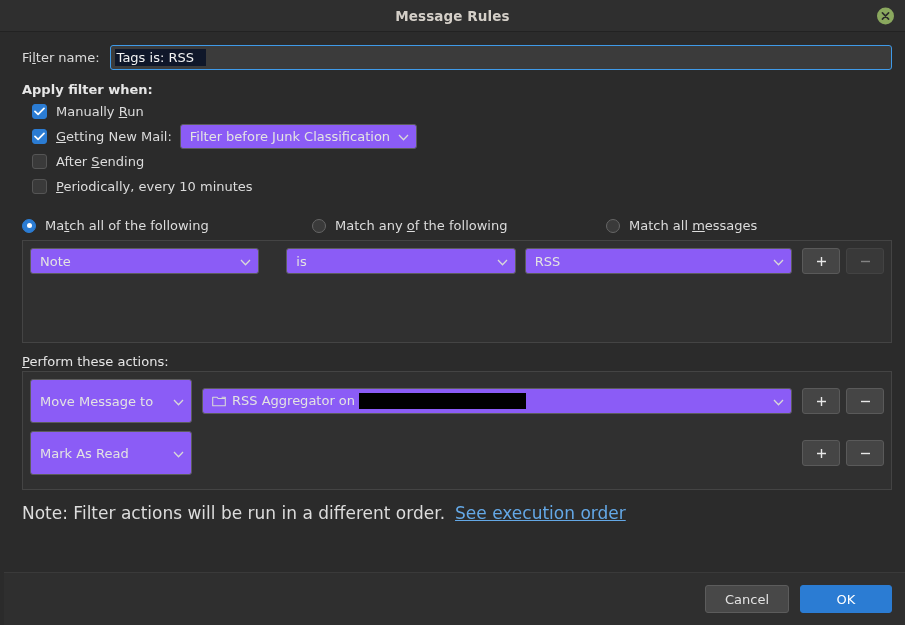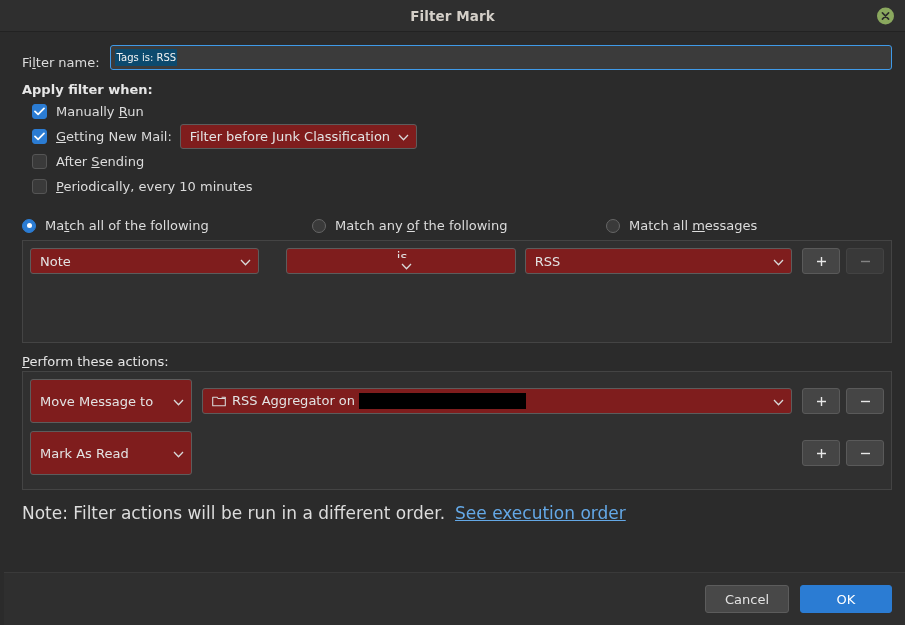--- a/index.html
+++ b/index.html
@@ -50,21 +50,21 @@
   .close-btn svg { display:block; }
 
   
   .content {
     padding: 0 12px;
     box-sizing: border-box;
   }
 
   .row-filtername {
     display: flex;
-    align-items: flex-end;
+    align-items: center;
     padding-top: 13px;
   }
   .label-filtername {
     font-size: 13px;
     color: #dcdcdc;
     padding-left: 10px;
     padding-right: 10px;
     white-space: nowrap;
   }
   .name-input {
@@ -75,24 +75,24 @@
     border-radius: 3px;
     box-sizing: border-box;
     display: flex;
     align-items: center;
     padding: 0 4px;
     margin-right: 1px;
     cursor: text;
     outline: none;
   }
   .name-input .sel {
-    background: #0c4a6e;
+    background: #0f172a;
     color: #f2f2f2;
-    padding: 1px 1px 1px 2px;
-    font-size: 10px;
+    padding: 1px 12px 1px 2px;
+    font-size: 13px;
     line-height: 15px;
     white-space: pre;
   }
 
   .section-head {
     font-weight: bold;
     font-size: 13px;
     color: #e6e6e6;
     padding: 12px 0 2px 10px;
   }
@@ -120,21 +120,21 @@
   .cbx svg { display:block; }
   .check-label {
     font-size: 13px;
     color: #dcdcdc;
     white-space: nowrap;
     cursor: default;
   }
   .mn { text-decoration: underline; }
 
   .combo {
-    background: #7f1d1d;
+    background: #8b5cf6;
     border: 1px solid #5c5c5c;
     border-radius: 3px;
     height: 25px;
     box-sizing: border-box;
     display: flex;
     align-items: center;
     padding: 0 7px 0 9px;
     color: #e3e3e3;
     font-size: 13px;
     cursor: pointer;
@@ -184,21 +184,21 @@
   .panel-conditions { height: 103px; padding: 7px 7px 0 7px; }
   .panel-actions { height: 119px; padding: 7px 7px 0 7px; }
 
   .cond-row, .act-row {
     display: flex;
     align-items: center;
     margin-bottom: 8px;
   }
   .cond-field { height: 26px; }
   .cf-1 { width: 241px; }
-  .cf-2 { width: 241px; margin-left: 27px; flex-direction: column; }
+  .cf-2 { width: 241px; margin-left: 27px; }
   .cf-3 { width: 281px; margin-left: 9px; }
 
   .pm {
     width: 38px;
     height: 26px;
     background: #454545;
     border: 1px solid #5a5a5a;
     border-radius: 3px;
     box-sizing: border-box;
     display: flex;
@@ -262,21 +262,21 @@
     cursor: pointer;
     padding: 0 14px;
   }
   .btn-cancel { background: #484848; border: 1px solid #5c5c5c; color: #e3e3e3; }
   .btn-ok { background: #2b7cd3; border: 1px solid #2b7cd3; color: #fff; margin-left: 11px; min-width: 92px; }
 </style>
 </head>
 <body>
 
 <div class="titlebar">
-  <div class="titlebar-title">Filter Mark</div>
+  <div class="titlebar-title">Message Rules</div>
   <div class="close-btn">
     <svg width="9" height="9" viewBox="0 0 9 9" aria-hidden="true">
       <path d="M1.4 1.4 L7.6 7.6 M7.6 1.4 L1.4 7.6" stroke="#2b2b2b" stroke-width="1.6" stroke-linecap="round"></path>
     </svg>
   </div>
 </div>
 
 <div class="content">
 
   <div class="row-filtername">

